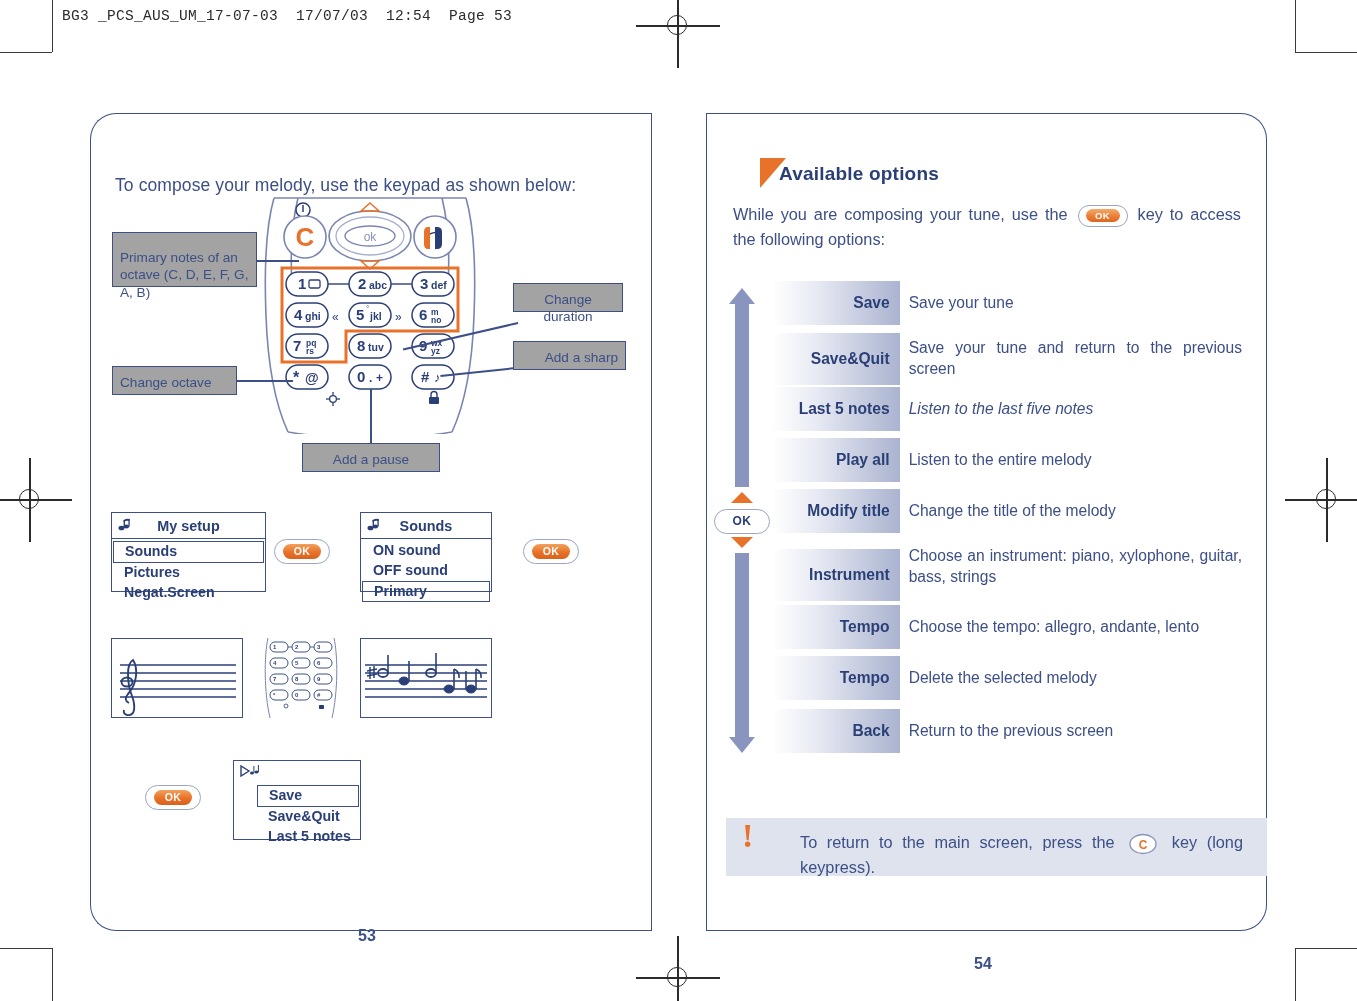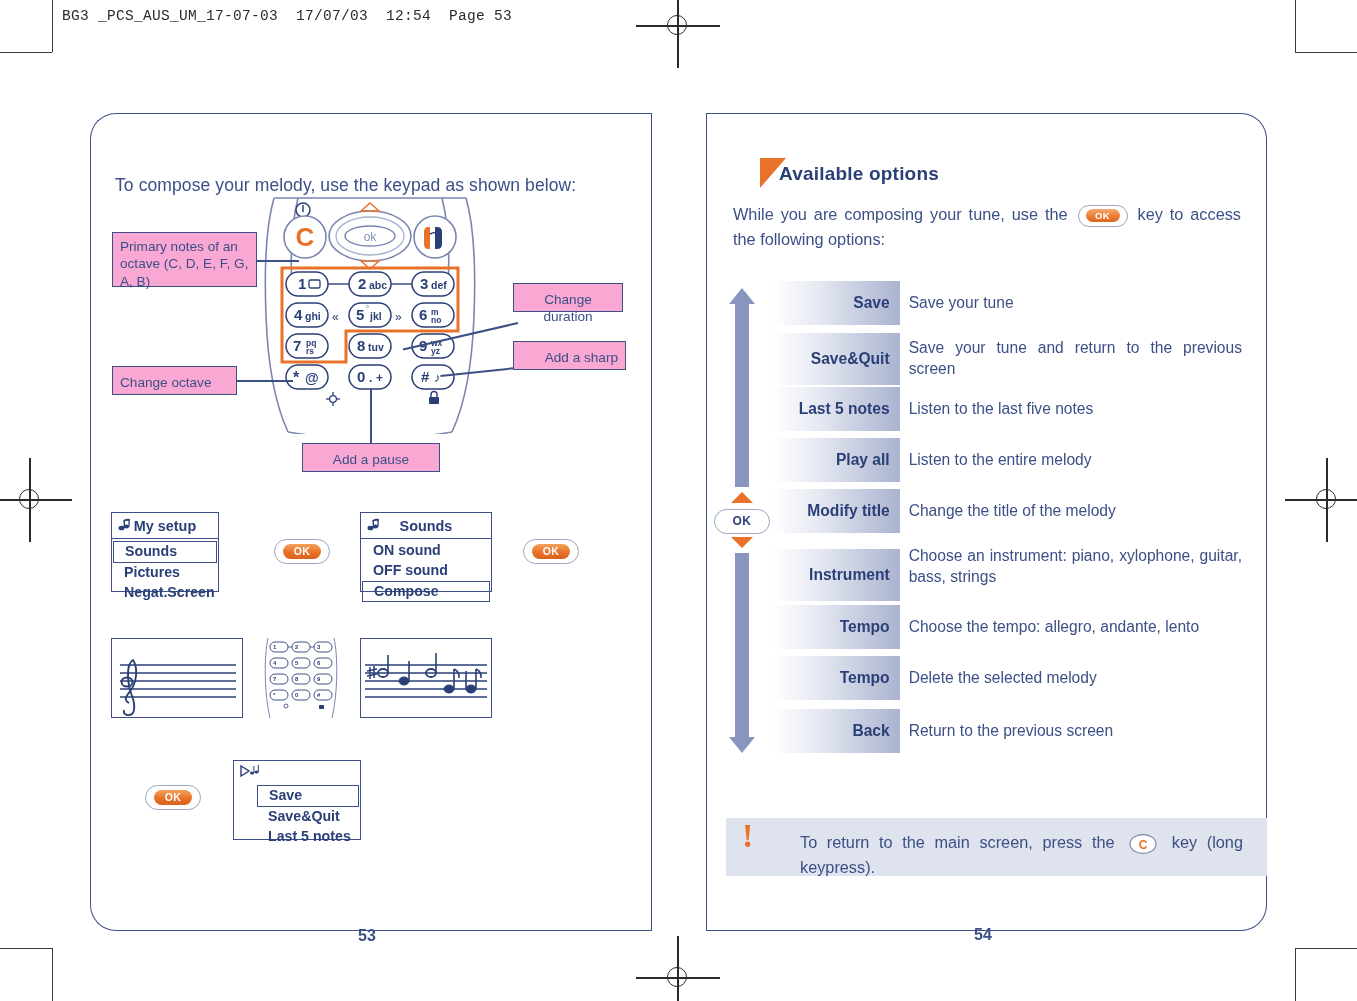--- a/index.html
+++ b/index.html
@@ -39,23 +39,23 @@
     position:absolute;font-size:16px;font-weight:bold;color:#3c4f86;
   }
 
   
   .lead{
     position:absolute;font-size:17.5px;color:#3c4f86;
     letter-spacing:.1px;
     margin-top:28px;
   }
   .callout{
-    position:absolute;border:1.6px solid #3c4f86;background:#f9a8d4;
+    position:absolute;border:1.6px solid #3c4f86;background:#a3a3a3;
     color:#3c4f86;font-size:13.6px;line-height:1.28;
-    padding:5px 7px;box-sizing:border-box;z-index:6;
+    padding:16px 7px;box-sizing:border-box;z-index:6;
   }
   .callout.c-center{text-align:center;padding-top:7px;}
   .callout.c-right{text-align:right;}
   .leader{position:absolute;background:#3c4f86;z-index:3;}
 
   
   .phone{position:absolute;left:262px;top:196px;width:216px;height:238px;z-index:2;}
   .phone svg{display:block;}
 
   
@@ -301,21 +301,21 @@
 
 <div class="callout c-right" style="left:513px;top:341px;width:113px;height:29px;padding-top:7px;">Add a sharp</div>
 <div class="leader" style="left:440px;top:367px;width:76px;height:1.6px;transform:rotate(-6deg);transform-origin:right center;"></div>
 
 <div class="callout" style="left:112px;top:366px;width:125px;height:29px;padding-top:7px;">Change octave</div>
 <div class="leader" style="left:237px;top:380px;width:56px;height:1.6px;"></div>
 
 <div class="callout c-center" style="left:302px;top:443px;width:138px;height:29px;">Add a pause</div>
 <div class="leader" style="left:370px;top:389px;width:1.6px;height:54px;"></div>
 
-<div class="screen" style="left:111px;top:512px;width:108px;height:80px;">
+<div class="screen" style="left:111px;top:512px;width:155px;height:80px;">
   <div class="title">
     <span class="ico">
       <svg width="15" height="15" viewBox="0 0 15 15">
           <g fill="#2b3f77">
         <ellipse cx="3.5" cy="11" rx="3" ry="2.3"></ellipse>
             <rect x="5.6" y="3" width="1.4" height="8"></rect>
         <ellipse cx="8.5" cy="9.5" rx="2.6" ry="2"></ellipse>
             <rect x="10.4" y="2" width="1.3" height="7.5"></rect>
         <path d="M5.6 3 q3.5 -2 6.1 -1 l0 2 q-2.6 -1 -6.1 1 z"></path>
           </g>
@@ -345,21 +345,21 @@
             <rect x="10.4" y="2" width="1.3" height="7.5"></rect>
         <path d="M5.6 3 q3.5 -2 6.1 -1 l0 2 q-2.6 -1 -6.1 1 z"></path>
           </g>
         </svg>
     </span>
     <span>Sounds</span>
   </div>
   <ul>
     <li>ON sound</li>
     <li>OFF sound</li>
-    <li class="sel">Compose</li>
+    <li class="sel">Primary</li>
   </ul>
 </div>
 
 <div class="okpill" style="left:523px;top:539px;">
   <i>OK</i>
 </div>
 
 <div class="staffbox" style="left:111px;top:638px;width:132px;height:80px;">
   <svg width="130" height="78" viewBox="0 0 130 78">
     <g stroke="#2b3f77" stroke-width="1.3">
@@ -472,21 +472,21 @@
     <span></span>
   </div>
   <ul style="padding-left:22px;">
     <li class="sel">Save</li>
     <li>Save&amp;Quit</li>
     <li>Last 5 notes</li>
   </ul>
 </div>
 
 <div class="page right"></div>
-<div class="pagenum" style="left:974px;top:926px;">54</div>
+<div class="pagenum" style="left:974px;top:955px;">54</div>
 
 <div class="tri" style="left:760px;top:158px;"></div>
 <div class="sectitle" style="left:779px;top:163px;">Available options</div>
 
 <div class="intro" style="left:733px;top:202px;width:508px;">
   <span>While you are composing your tune, use the</span>
   <span class="okpill inline lite">
     <i>OK</i>
   </span>
   <span>key to access the following options:</span>
@@ -505,21 +505,21 @@
 <div class="optrow" style="left:772px;top:281px;width:470px;height:44px;">
   <div class="optlabel">Save</div>
   <div class="optdesc" style="width:340px;">Save your tune</div>
 </div>
 <div class="optrow" style="left:772px;top:333px;width:470px;height:52px;">
   <div class="optlabel" style="min-height:52px;">Save&amp;Quit</div>
   <div class="optdesc" style="width:340px;">Save your tune and return to the previous screen</div>
 </div>
 <div class="optrow" style="left:772px;top:387px;width:470px;height:44px;">
   <div class="optlabel">Last 5 notes</div>
-  <div class="optdesc" style="width:340px;">Listen to the last five notes</div>
+  <div class="optdesc" style="width:340px;font-style:italic;">Listen to the last five notes</div>
 </div>
 <div class="optrow" style="left:772px;top:438px;width:470px;height:44px;">
   <div class="optlabel">Play all</div>
   <div class="optdesc" style="width:340px;">Listen to the entire melody</div>
 </div>
 <div class="optrow" style="left:772px;top:489px;width:470px;height:44px;">
   <div class="optlabel">Modify title</div>
   <div class="optdesc" style="width:340px;">Change the title of the melody</div>
 </div>
 <div class="optrow" style="left:772px;top:541px;width:470px;height:52px;">

